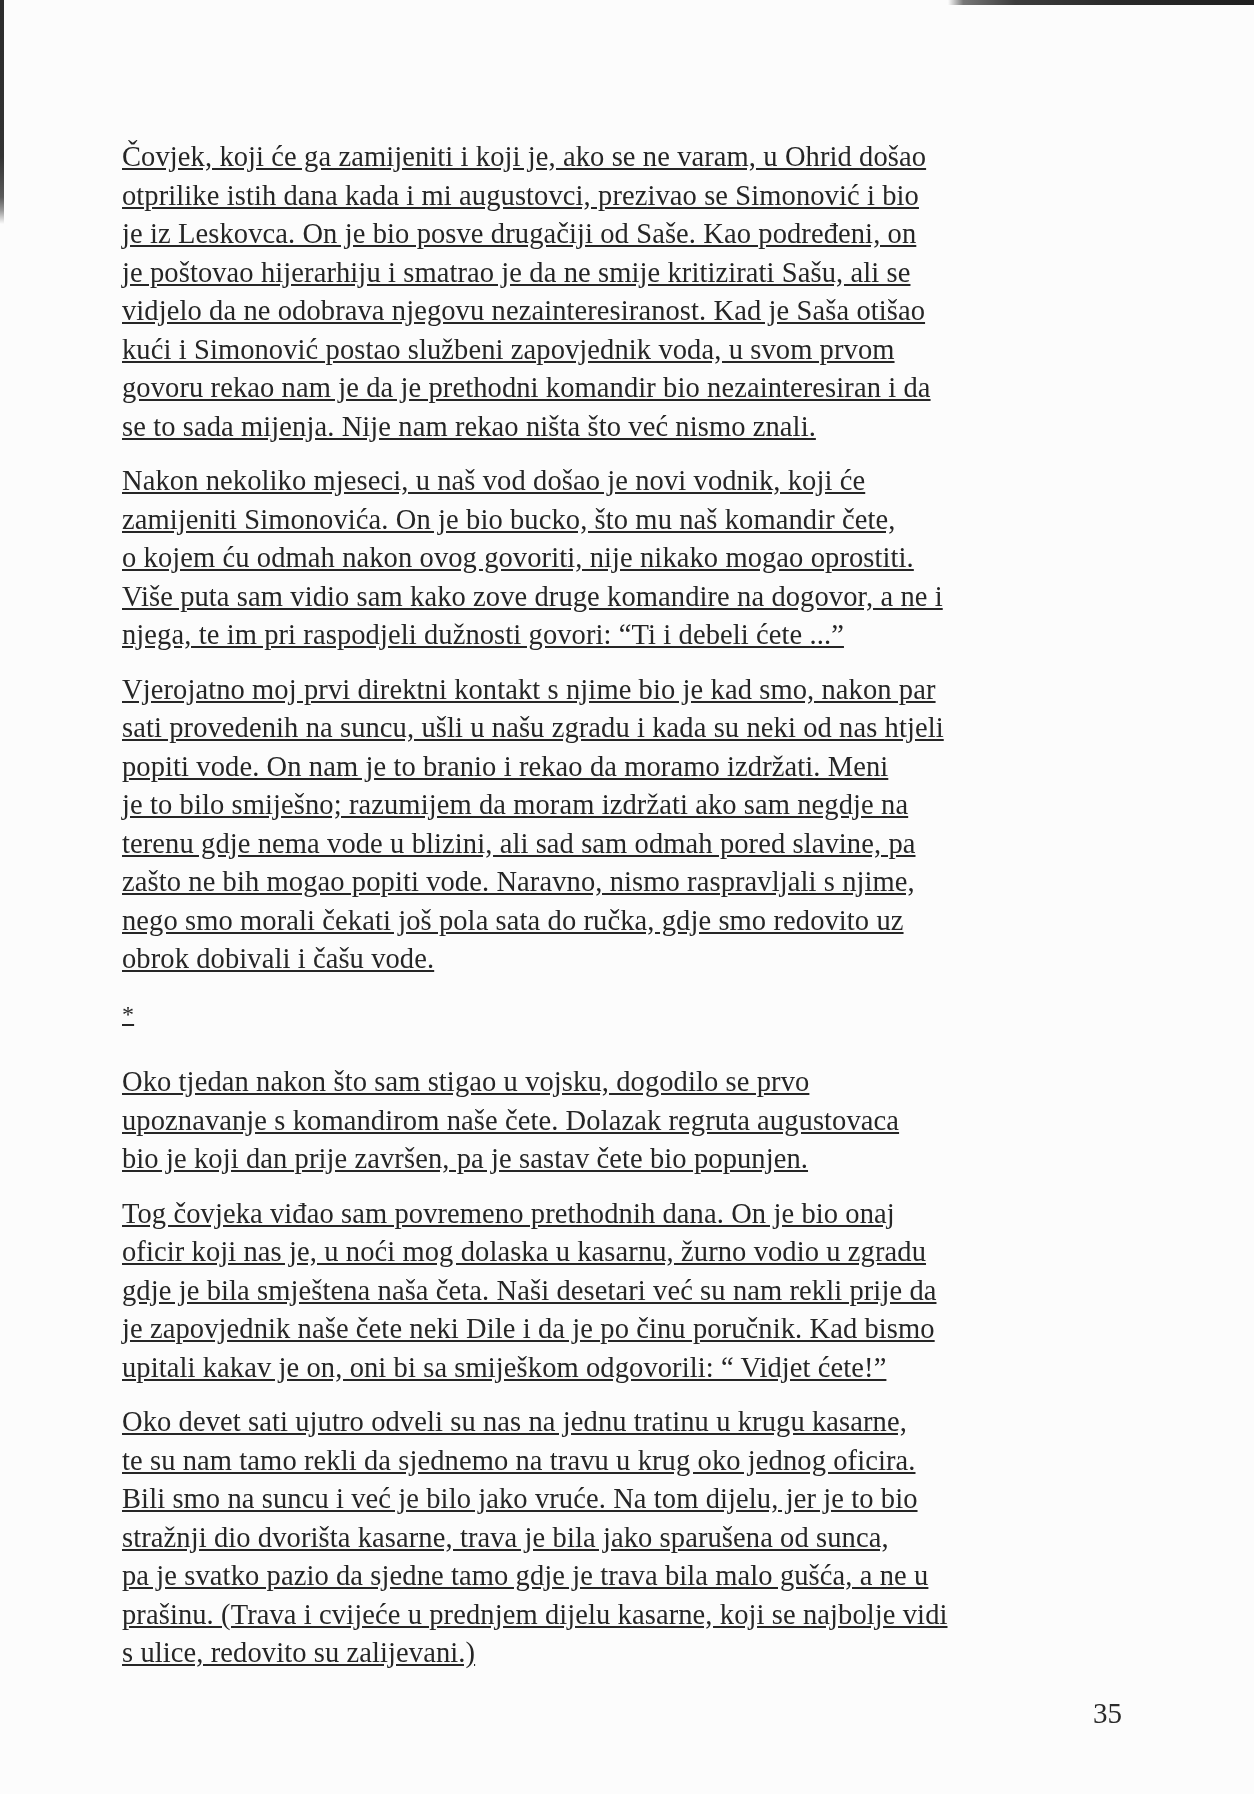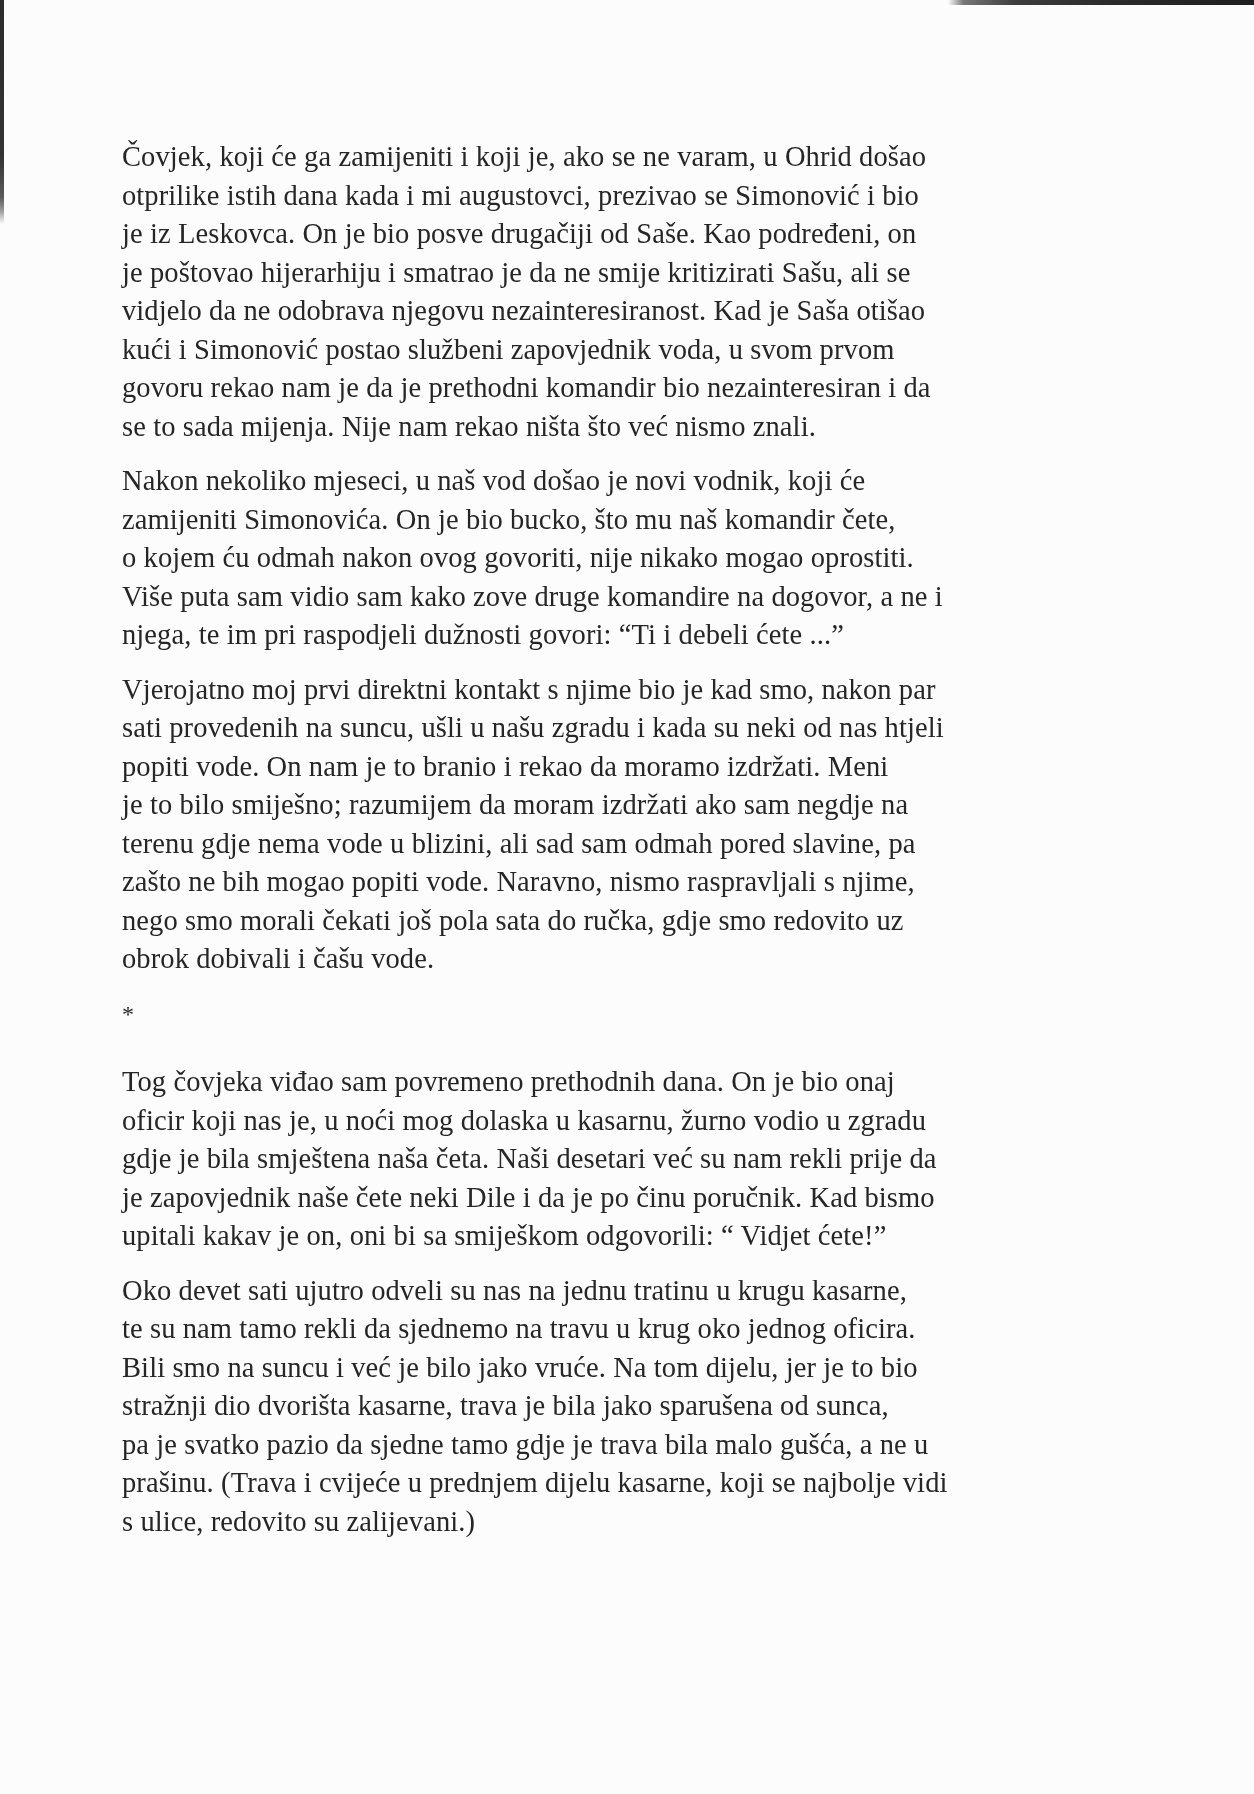--- a/index.html
+++ b/index.html
@@ -41,20 +41,21 @@
     left: 122px;
     top: 138px;
     width: 1080px;
     font-size: 28.5px;
     line-height: 38.5px;
     letter-spacing: 0.1px;
   }
   .text-block p.para {
     margin: 0 0 16px 0;
     white-space: pre-line;
+    text-decoration: underline;
   }
   .text-block p.separator {
     margin: 0 0 30px 0;
     font-size: 24px;
   }
   .page-number {
     position: absolute;
     left: 122px;
     top: 1694px;
     width: 1000px;
@@ -86,26 +87,30 @@
 njega, te im pri raspodjeli dužnosti govori: “Ti i debeli ćete ...”</p>
       <p class="para">Vjerojatno moj prvi direktni kontakt s njime bio je kad smo, nakon par
 sati provedenih na suncu, ušli u našu zgradu i kada su neki od nas htjeli
 popiti vode. On nam je to branio i rekao da moramo izdržati. Meni
 je to bilo smiješno; razumijem da moram izdržati ako sam negdje na
 terenu gdje nema vode u blizini, ali sad sam odmah pored slavine, pa
 zašto ne bih mogao popiti vode. Naravno, nismo raspravljali s njime,
 nego smo morali čekati još pola sata do ručka, gdje smo redovito uz
 obrok dobivali i čašu vode.</p>
       <p class="para separator">*</p>
+      <p class="para">Oko tjedan nakon što sam stigao u vojsku, dogodilo se prvo
+upoznavanje s komandirom naše čete. Dolazak regruta augustovaca
+bio je koji dan prije završen, pa je sastav čete bio popunjen.</p>
       <p class="para">Tog čovjeka viđao sam povremeno prethodnih dana. On je bio onaj
 oficir koji nas je, u noći mog dolaska u kasarnu, žurno vodio u zgradu
 gdje je bila smještena naša četa. Naši desetari već su nam rekli prije da
 je zapovjednik naše čete neki Dile i da je po činu poručnik. Kad bismo
 upitali kakav je on, oni bi sa smiješkom odgovorili: “ Vidjet ćete!”</p>
       <p class="para">Oko devet sati ujutro odveli su nas na jednu tratinu u krugu kasarne,
 te su nam tamo rekli da sjednemo na travu u krug oko jednog oficira.
 Bili smo na suncu i već je bilo jako vruće. Na tom dijelu, jer je to bio
 stražnji dio dvorišta kasarne, trava je bila jako sparušena od sunca,
 pa je svatko pazio da sjedne tamo gdje je trava bila malo gušća, a ne u
 prašinu. (Trava i cvijeće u prednjem dijelu kasarne, koji se najbolje vidi
 s ulice, redovito su zalijevani.)</p>
     </div>
+  <div class="page-number">35</div>
 </div>
 
 </body></html>

